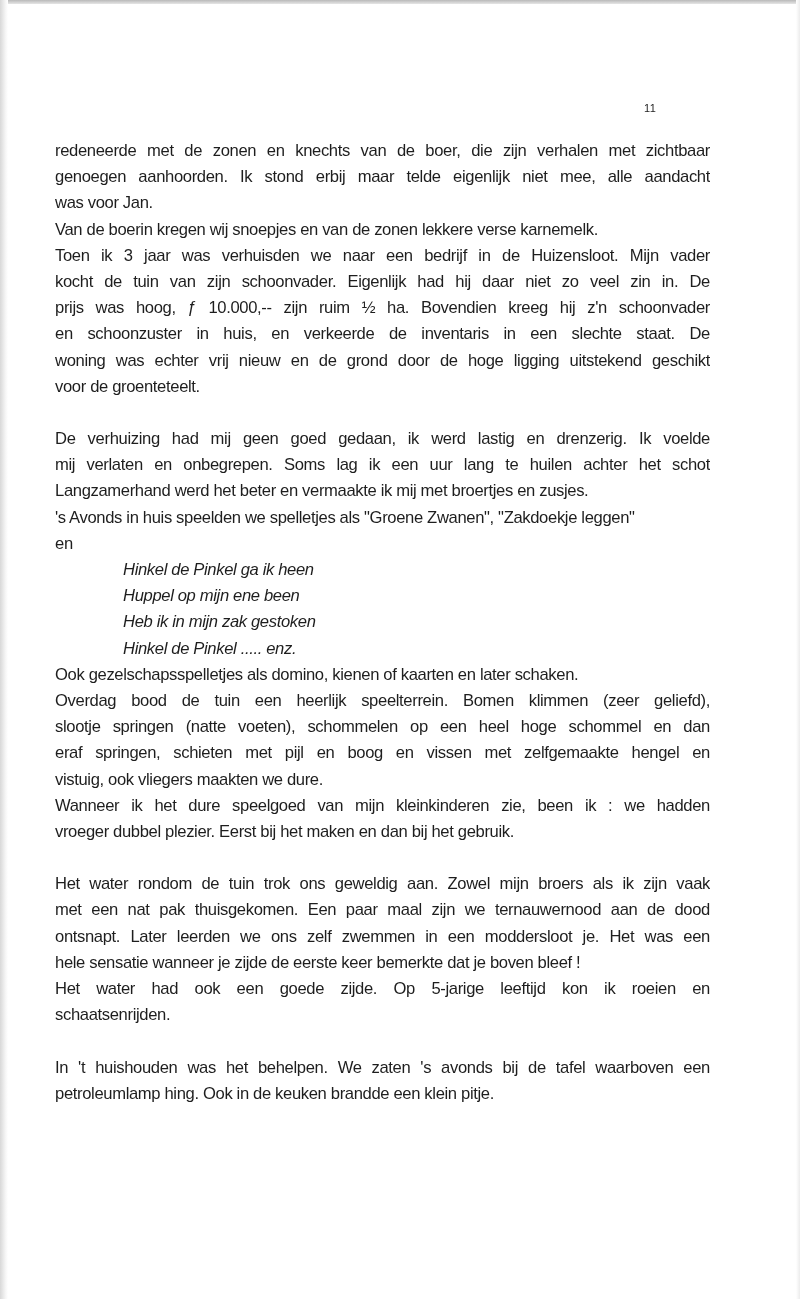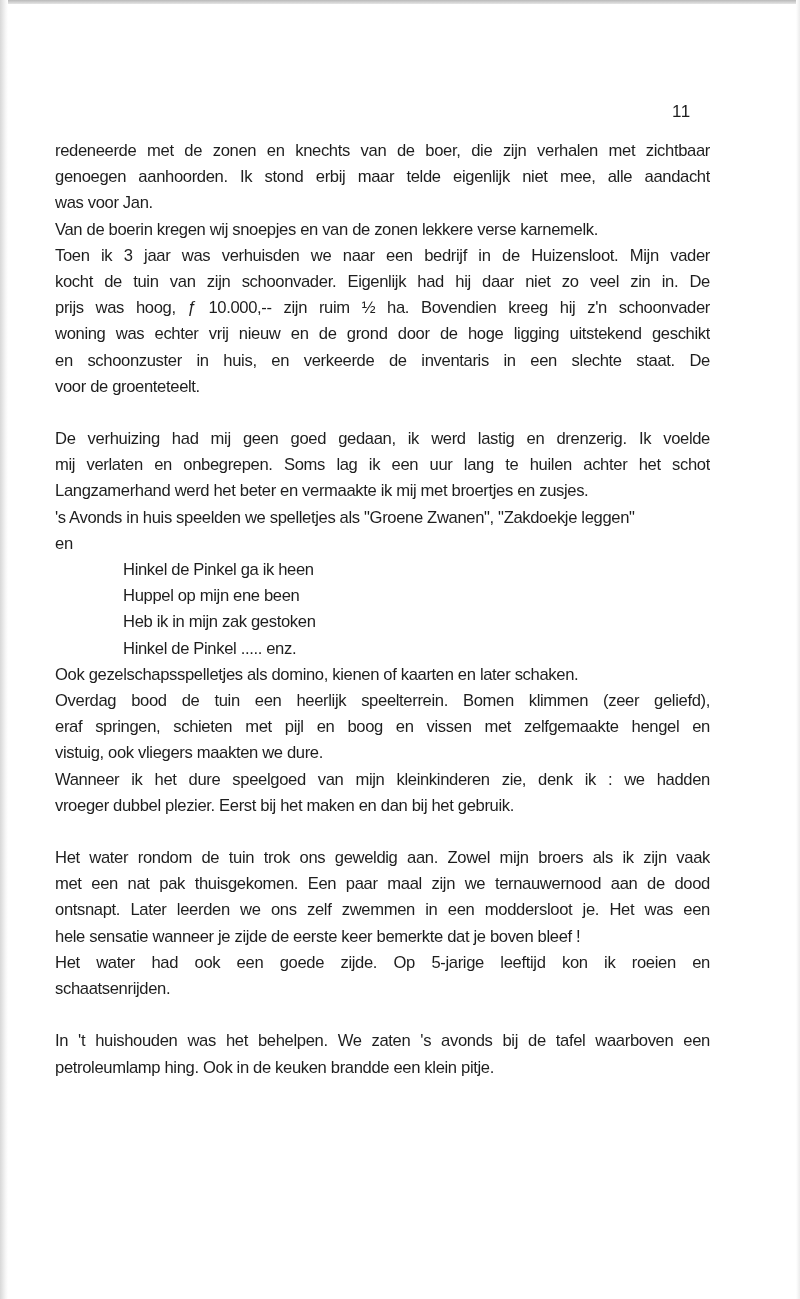--- a/index.html
+++ b/index.html
@@ -28,23 +28,23 @@
       background: linear-gradient(to right, #d8d8d8, #f6f6f6 70%, #ffffff);
     }
     .right-edge {
       position: absolute;
       right: 0; top: 0;
       width: 4px; height: 1299px;
       background: linear-gradient(to left, #ececec, #ffffff);
     }
     .page-number {
       position: absolute;
-      left: 672px;
+      left: 644px;
       top: 102px;
-      font-size: 17px;
+      font-size: 11px;
       letter-spacing: 0.5px;
       text-align: center;
     }
     .text-block {
       position: absolute;
       left: 55px;
       top: 138px;
       width: 655px;
       font-size: 16.6px;
       line-height: 26.2px;
@@ -62,20 +62,21 @@
       white-space: normal;
       overflow: hidden;
     }
     .blank {
       display: block;
       height: 26.2px;
     }
     .poem {
       display: block;
       padding-left: 68px;
+      font-style: italic;
     }
     .poem .line {
       height: 26.2px;
     }
   </style>
 </head>
 <body>
 
 <div class="top-edge"></div>
 <div class="left-edge"></div>
@@ -86,22 +87,22 @@
 <div class="text-block">
 
   <div>
     <span class="line justify">redeneerde met de zonen en knechts van de boer, die zijn verhalen met zichtbaar</span>
     <span class="line justify">genoegen aanhoorden. Ik stond erbij maar telde eigenlijk niet mee, alle aandacht</span>
     <span class="line">was voor Jan.</span>
     <span class="line">Van de boerin kregen wij snoepjes en van de zonen lekkere verse karnemelk.</span>
     <span class="line justify">Toen ik 3 jaar was verhuisden we naar een bedrijf in de Huizensloot. Mijn vader</span>
     <span class="line justify">kocht de tuin van zijn schoonvader. Eigenlijk had hij daar niet zo veel zin in. De</span>
     <span class="line justify">prijs was hoog, ƒ 10.000,-- zijn ruim ½ ha.  Bovendien kreeg hij z'n schoonvader</span>
+    <span class="line justify">en schoonzuster in huis, en verkeerde de inventaris in een slechte staat. De</span>
     <span class="line justify">woning was echter vrij nieuw en de grond door de hoge ligging uitstekend geschikt</span>
-    <span class="line justify">en schoonzuster in huis, en verkeerde de inventaris in een slechte staat. De</span>
     <span class="line">voor de groenteteelt.</span>
   </div>
 
   <span class="blank"></span>
 
   <div>
     <span class="line justify">De verhuizing had mij geen goed gedaan, ik werd lastig en drenzerig. Ik voelde</span>
     <span class="line justify">mij verlaten en onbegrepen. Soms lag ik een uur lang te huilen achter het schot</span>
     <span class="line">Langzamerhand werd het beter en vermaakte ik mij met broertjes en zusjes.</span>
     <span class="line">'s Avonds in huis speelden we spelletjes als "Groene Zwanen", "Zakdoekje leggen"</span>
@@ -111,23 +112,24 @@
   <div class="poem">
     <span class="line">Hinkel de Pinkel ga ik heen</span>
     <span class="line">Huppel op mijn ene been</span>
     <span class="line">Heb ik in mijn zak gestoken</span>
     <span class="line">Hinkel de Pinkel ..... enz.</span>
   </div>
 
   <div>
     <span class="line">Ook gezelschapsspelletjes als domino, kienen of kaarten en later schaken.</span>
     <span class="line justify">Overdag bood de tuin een heerlijk speelterrein. Bomen klimmen (zeer geliefd),</span>
+    <span class="line justify">slootje springen (natte voeten), schommelen op een heel hoge schommel en dan</span>
     <span class="line justify">eraf springen, schieten met pijl en boog en vissen met zelfgemaakte hengel en</span>
     <span class="line">vistuig, ook vliegers maakten we dure.</span>
-    <span class="line justify">Wanneer ik het dure speelgoed van mijn kleinkinderen zie, denk ik : we hadden</span>
+    <span class="line justify">Wanneer ik het dure speelgoed van mijn kleinkinderen zie, been ik : we hadden</span>
     <span class="line">vroeger dubbel plezier. Eerst bij het maken en dan bij het gebruik.</span>
   </div>
 
   <span class="blank"></span>
 
   <div>
     <span class="line justify">Het water rondom de tuin trok ons geweldig aan. Zowel mijn broers als ik zijn vaak</span>
     <span class="line justify">met een nat pak thuisgekomen. Een paar maal zijn we ternauwernood aan de dood</span>
     <span class="line justify">ontsnapt. Later leerden we ons zelf zwemmen in een moddersloot je. Het was een</span>
     <span class="line">hele sensatie wanneer je zijde de eerste keer bemerkte dat je boven bleef !</span>

